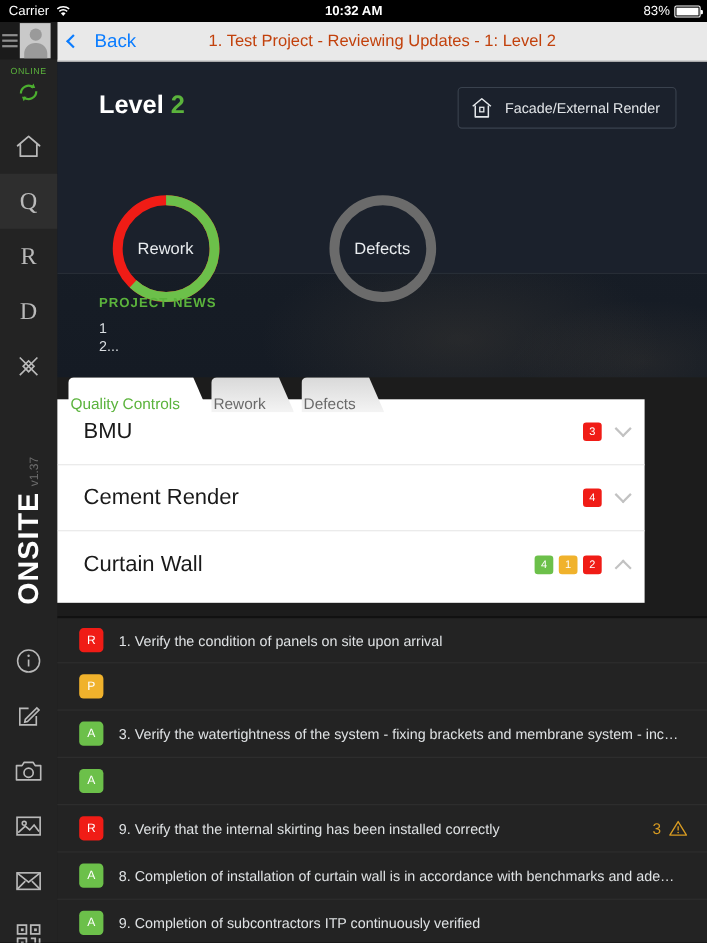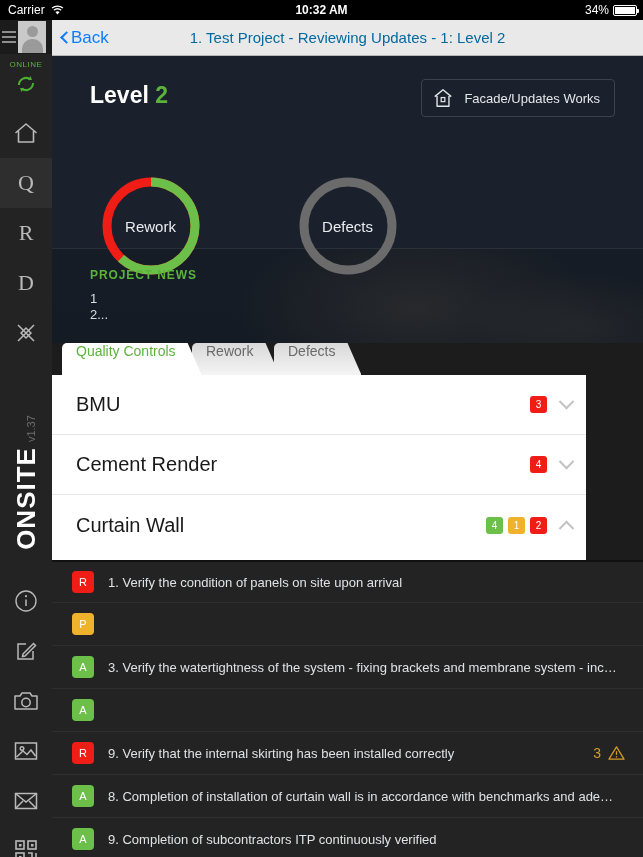--- a/index.html
+++ b/index.html
@@ -70,24 +70,24 @@
   }
   .brand-name { color: #fff; font-size: 26px; font-weight: bold; letter-spacing: 1px; position: relative; }
   .brand-ver { color: #6d6d6d; font-size: 11px; }
 
   
   .navbar {
     position: absolute; left: 52px; top: 20px; width: 591px; height: 36px;
     background: #e9e9e9; border-bottom: 1px solid #b7b7b7; z-index: 20;
     display: flex; align-items: center;
   }
-  .back { display: flex; align-items: center; gap: 0; margin-left: 10px; color: #0a7cff; font-size: 17px; }
+  .back { display: flex; align-items: center; gap: 15px; margin-left: 10px; color: #0a7cff; font-size: 17px; }
   .chev-l { width: 9px; height: 9px; border-left: 2.4px solid #0a7cff; border-bottom: 2.4px solid #0a7cff;
     transform: rotate(45deg); }
-  .nav-title { position: absolute; left: 0; width: 591px; text-align: center; font-size: 15px; color: #0369a1; }
+  .nav-title { position: absolute; left: 0; width: 591px; text-align: center; font-size: 15px; color: #c2410c; }
 
   
   .hero {
     position: absolute; left: 52px; top: 56px; width: 591px; height: 287px;
     background:
       radial-gradient(ellipse 260px 120px at 62% 88%, rgba(80,72,60,.30), rgba(80,72,60,0) 70%),
       radial-gradient(ellipse 170px 80px at 90% 95%, rgba(80,72,60,.24), rgba(80,72,60,0) 70%),
       linear-gradient(#191f29, #171d26 55%, #151b24);
     overflow: hidden;
   }
@@ -112,31 +112,31 @@
     color: #e9ecef; font-size: 15px;
   }
 
   .news { position: absolute; left: 38px; top: 212px; }
   .news-h { color: #5bb33c; font-size: 12px; font-weight: bold; letter-spacing: .9px; }
   .news-l { color: #d9dde1; font-size: 13px; margin-top: 9px; line-height: 16px; }
 
   
   .tabs { position: absolute; left: 52px; top: 343px; width: 591px; height: 32px; z-index: 12; }
   .tab {
-    position: absolute; top: 0; height: 32px; padding: 0 16px 0 14px;
-    display: flex; align-items: flex-start; font-size: 14px; color: #6a6a6a;
+    position: absolute; top: 0; height: 32px; padding: 0 16px 0 2px;
+    display: flex; align-items: flex-end; font-size: 14px; color: #6a6a6a;
     background: linear-gradient(#d9d9d9, #f4f4f4);
     border-radius: 5px 0 0 0;
     clip-path: polygon(0 0, calc(100% - 14px) 0, 100% 100%, 0 100%);
     padding-right: 26px;
   }
   .tab.active { background: #fff; color: #5bb33c; z-index: 5; }
 
   
-  .panel { position: absolute; left: 52px; top: 375px; width: 534px; height: 185px; background: #fff; z-index: 10; }
+  .panel { position: absolute; left: 52px; top: 363px; width: 534px; height: 185px; background: #fff; z-index: 10; }
   .grp {
     position: relative; height: 60px; display: flex; align-items: center;
     border-bottom: 1px solid #e6e6e6; padding: 0 14px 0 24px;
   }
   .grp:last-child { border-bottom: none; }
   .grp-name { font-size: 20px; color: #1a1a1a; flex: 1; }
   .badges { display: flex; gap: 5px; align-items: center; }
   .bdg {
     min-width: 17px; height: 17px; border-radius: 3px; color: #fff; font-size: 10px;
     display: flex; align-items: center; justify-content: center; padding: 0 3px;
@@ -178,21 +178,21 @@
     <div class="sb-left">
       <span>Carrier</span>
       <svg width="13" height="11" viewBox="0 0 13 11">
         <path d="M6.5 9.6 L4.4 7.1 A3.3 3.3 0 0 1 8.6 7.1 Z" fill="#fff"></path>
         <path d="M2.9 5.3 A5.6 5.6 0 0 1 10.1 5.3" stroke="#fff" stroke-width="1.3" fill="none"></path>
         <path d="M1.1 3.1 A8.2 8.2 0 0 1 11.9 3.1" stroke="#fff" stroke-width="1.3" fill="none"></path>
       </svg>
     </div>
     <div class="sb-center">10:32 AM</div>
     <div class="sb-right">
-      <span>34%</span>
+      <span>83%</span>
       <span class="batt">
           <i></i>
         </span>
     </div>
   </div>
 
   <div class="rail">
     <div class="rail-top">
       <div class="hamb">
           <span></span>
@@ -302,21 +302,21 @@
     <div class="level">
       <span>Level</span>
       <b>2</b>
     </div>
 
     <div class="facade">
       <svg width="22" height="22" viewBox="0 0 24 24">
         <path d="M3 10.5 L12 3 L21 10.5 M5.5 9.8 V21 H18.5 V9.8" stroke="#e4e7ea" stroke-width="1.5" fill="none" stroke-linejoin="round"></path>
         <rect x="10" y="11.5" width="4" height="4.5" fill="none" stroke="#e4e7ea" stroke-width="1.3"></rect>
       </svg>
-      <span>Facade/Updates Works</span>
+      <span>Facade/External Render</span>
     </div>
 
     <div class="donuts">
       <div class="donut-wrap">
         <div class="donut">
           <svg width="104" height="104" viewBox="0 0 104 104">
             <circle cx="52" cy="52" r="44" fill="none" stroke="#f01c16" stroke-width="9"></circle>
             <circle cx="52" cy="52" r="44" fill="none" stroke="#6cc04a" stroke-width="9" stroke-dasharray="171 105" stroke-dashoffset="0"></circle>
           </svg>
           <div class="donut-lbl">Rework</div>

